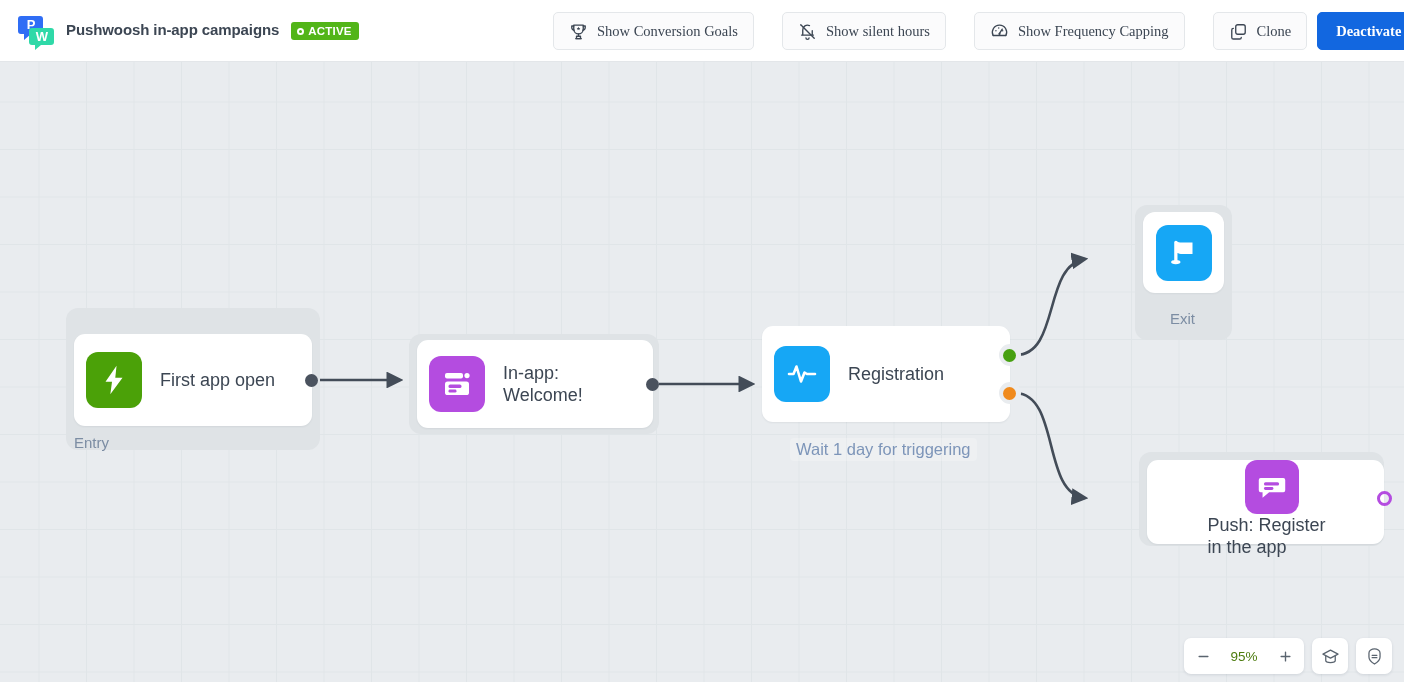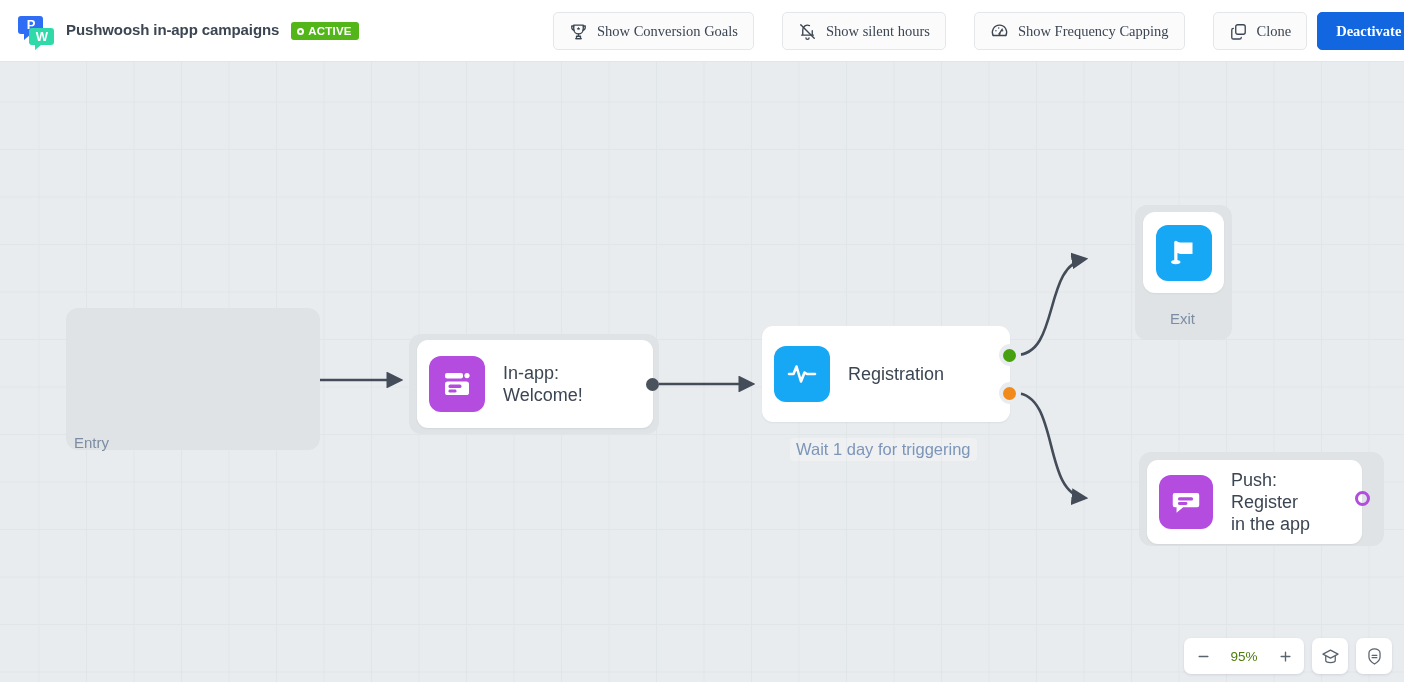--- a/index.html
+++ b/index.html
@@ -257,20 +257,29 @@
 
     <line x1="658" y1="322" x2="752" y2="322" stroke="#434c58" stroke-width="2.6" marker-end="url(#arrow)"></line>
 
     <path d="M 1016 293 C 1060 293 1043 203 1085 197" fill="none" stroke="#434c58" stroke-width="2.6" marker-end="url(#arrow)"></path>
 
     <path d="M 1016 331 C 1060 333 1042 432 1085 436" fill="none" stroke="#434c58" stroke-width="2.6" marker-end="url(#arrow)"></path>
   </svg>
 
   <div class="group-box" style="left:66px; top:246px; width:254px; height:142px;"></div>
   <div class="group-label" style="left:74px; top:372px;">Entry</div>
+  <div class="node" style="left:74px; top:272px; width:238px; height:92px;">
+    <span class="node-ico" style="background:#4ba108;">
+      <svg width="34" height="34" viewBox="0 0 24 24" fill="#ffffff">
+        <path d="M13.8 2L6 13.2h4.6L9.4 22 18 10.4h-5.1z"></path>
+      </svg>
+    </span>
+    <span class="node-label">First app open</span>
+    <span class="port dark" style="right:-6px; top:40px;"></span>
+  </div>
 
   <div class="group-box" style="left:409px; top:272px; width:250px; height:100px;"></div>
   <div class="node" style="left:417px; top:278px; width:236px; height:88px;">
     <span class="node-ico" style="background:#b44ce0;">
       <svg width="36" height="36" viewBox="0 0 36 36" fill="#ffffff">
         <rect x="6" y="7" width="18" height="5.5" rx="2"></rect>
         <circle cx="28" cy="9.6" r="2.6"></circle>
         <rect x="6" y="15.5" width="24" height="13.5" rx="2.6"></rect>
         <rect x="9.5" y="18.6" width="13" height="3.4" rx="1.6" fill="#b44ce0"></rect>
         <rect x="9.5" y="23.6" width="8" height="3" rx="1.4" fill="#b44ce0"></rect>
@@ -301,21 +310,21 @@
       <svg width="34" height="34" viewBox="0 0 24 24" fill="#ffffff">
         <path d="M6 3.5c1.2 0 1.6 1 3.4 1H18v8.2H9.8c-1.5 0-2.3-.8-3.4-.8"></path>
         <rect x="5.1" y="3.4" width="2.3" height="15" rx="1.1"></rect>
         <ellipse cx="6.2" cy="18.4" rx="3.3" ry="1.5"></ellipse>
       </svg>
     </span>
   </div>
   <div class="group-label" style="left:1170px; top:248px; font-size:15px;">Exit</div>
 
   <div class="group-box" style="left:1139px; top:390px; width:245px; height:94px;"></div>
-  <div class="node" style="left:1147px; top:398px; width:215px; height:84px;">
+  <div class="node" style="left:1147px; top:398px; width:237px; height:84px;flex-direction:column;">
     <span class="node-ico" style="background:#b44ce0; width:54px; height:54px; flex:0 0 54px;">
       <svg width="34" height="34" viewBox="0 0 36 36" fill="#ffffff">
         <path d="M6 8.5h24a2 2 0 0 1 2 2v11a2 2 0 0 1-2 2H15l-7 6v-6H6a2 2 0 0 1-2-2v-11a2 2 0 0 1 2-2z"></path>
         <rect x="9.5" y="13" width="16" height="3.4" rx="1.6" fill="#b44ce0"></rect>
         <rect x="9.5" y="18" width="10" height="3.2" rx="1.5" fill="#b44ce0"></rect>
       </svg>
     </span>
     <span class="node-label">Push: Register
 in the app</span>
     <span class="port ring" style="right:-8px; top:31px;"></span>

